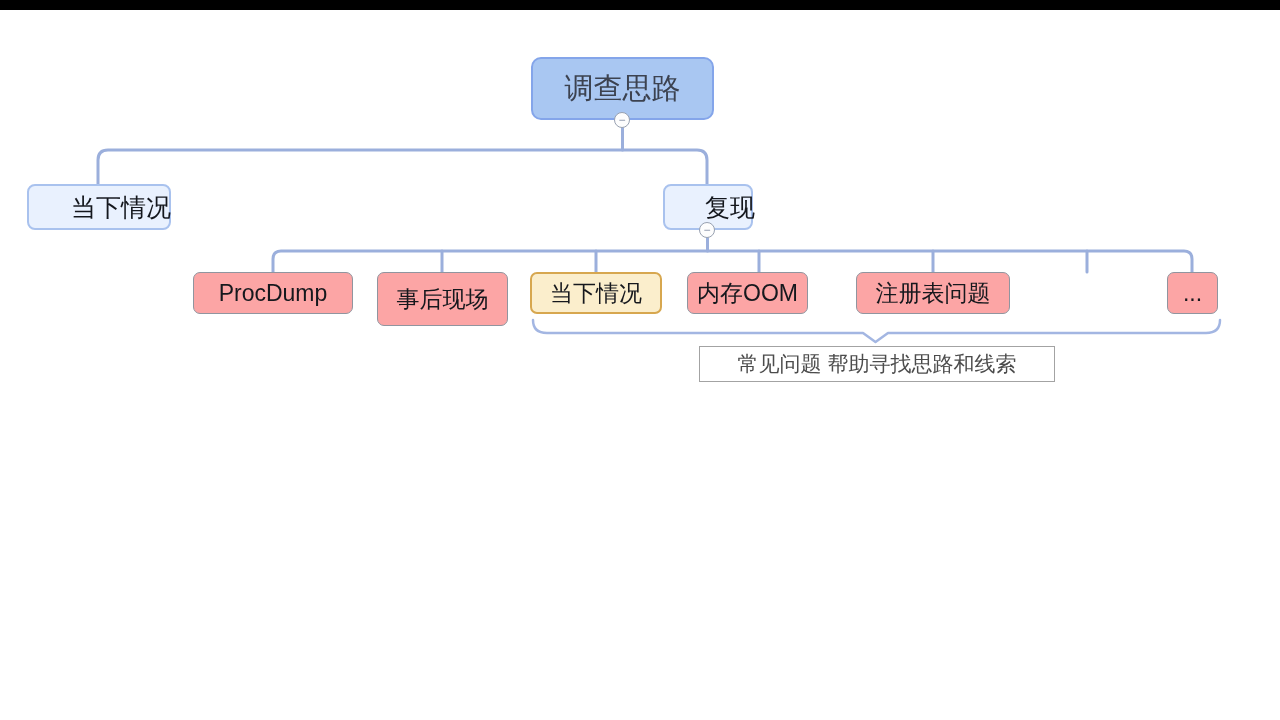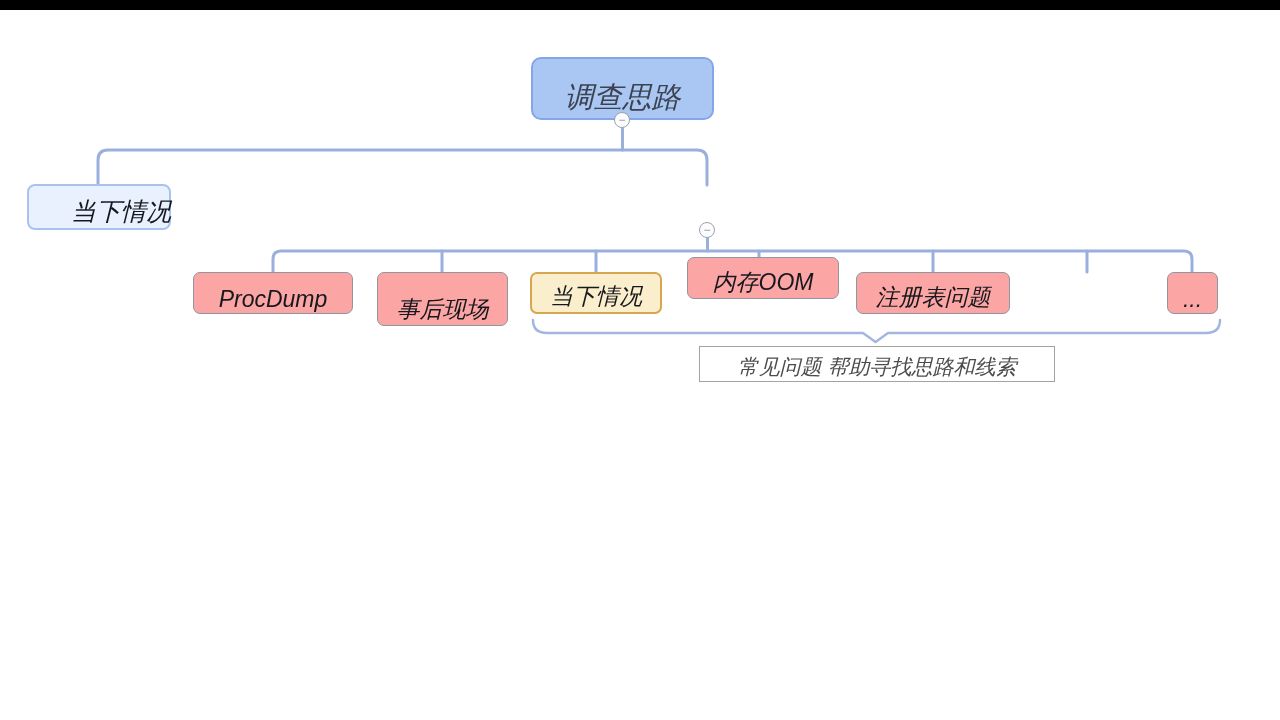--- a/index.html
+++ b/index.html
@@ -5,22 +5,22 @@
   html,body{margin:0;padding:0;}
   .stage{
     position:relative;width:1280px;height:720px;background:#ffffff;overflow:hidden;
     font-family:"Liberation Sans","DejaVu Sans",sans-serif;
   }
   .topbar{position:absolute;left:0;top:0;width:1280px;height:10px;background:#000000;}
   .wires{position:absolute;left:0;top:0;}
   .wire{fill:none;stroke:#9bafdc;stroke-width:3;stroke-linecap:round;}
   .brace{fill:none;stroke:#a3b6e2;stroke-width:2.5;stroke-linecap:round;stroke-linejoin:round;}
   .node{
-    position:absolute;display:flex;align-items:flex-end;justify-content:center;
-    box-sizing:border-box;white-space:nowrap;font-style:italic;
+    position:absolute;display:flex;align-items:center;justify-content:center;
+    box-sizing:border-box;white-space:nowrap;
   }
   .node.root{
     background:#a9c7f2;border:2px solid #84a5ea;border-radius:10px;
     font-size:29px;color:#3c4250;
   }
   .node.branch{
     background:#e9f1fe;border:2px solid #a9c2ee;border-radius:8px;
     font-size:25px;color:#14171d;padding-left:44px;
   }
   .node.sub{
@@ -65,32 +65,35 @@
   </svg>
 
   <div class="node root" style="left:531px;top:57px;width:183px;height:63px">
     <span>调查思路</span>
   </div>
   <div class="badge" style="left:614px;top:112px">−</div>
 
   <div class="node branch" style="left:27px;top:184px;width:144px;height:46px">
     <span>当下情况</span>
   </div>
+  <div class="node branch" style="left:663px;top:184px;width:90px;height:46px">
+    <span>复现</span>
+  </div>
   <div class="badge" style="left:699px;top:222px">−</div>
 
   <div class="node sub" style="left:193px;top:272px;width:160px;height:42px">
     <span>ProcDump</span>
   </div>
   <div class="node sub" style="left:377px;top:272px;width:131px;height:54px">
     <span>事后现场</span>
   </div>
   <div class="node sub highlight" style="left:530px;top:272px;width:132px;height:42px">
     <span>当下情况</span>
   </div>
-  <div class="node sub" style="left:687px;top:257px;width:152px;height:42px">
+  <div class="node sub" style="left:687px;top:272px;width:121px;height:42px">
     <span>内存OOM</span>
   </div>
   <div class="node sub" style="left:856px;top:272px;width:154px;height:42px">
     <span>注册表问题</span>
   </div>
   <div class="node sub" style="left:1167px;top:272px;width:51px;height:42px">
     <span>...</span>
   </div>
 
   <div class="node summary-label" style="left:699px;top:346px;width:356px;height:36px">

